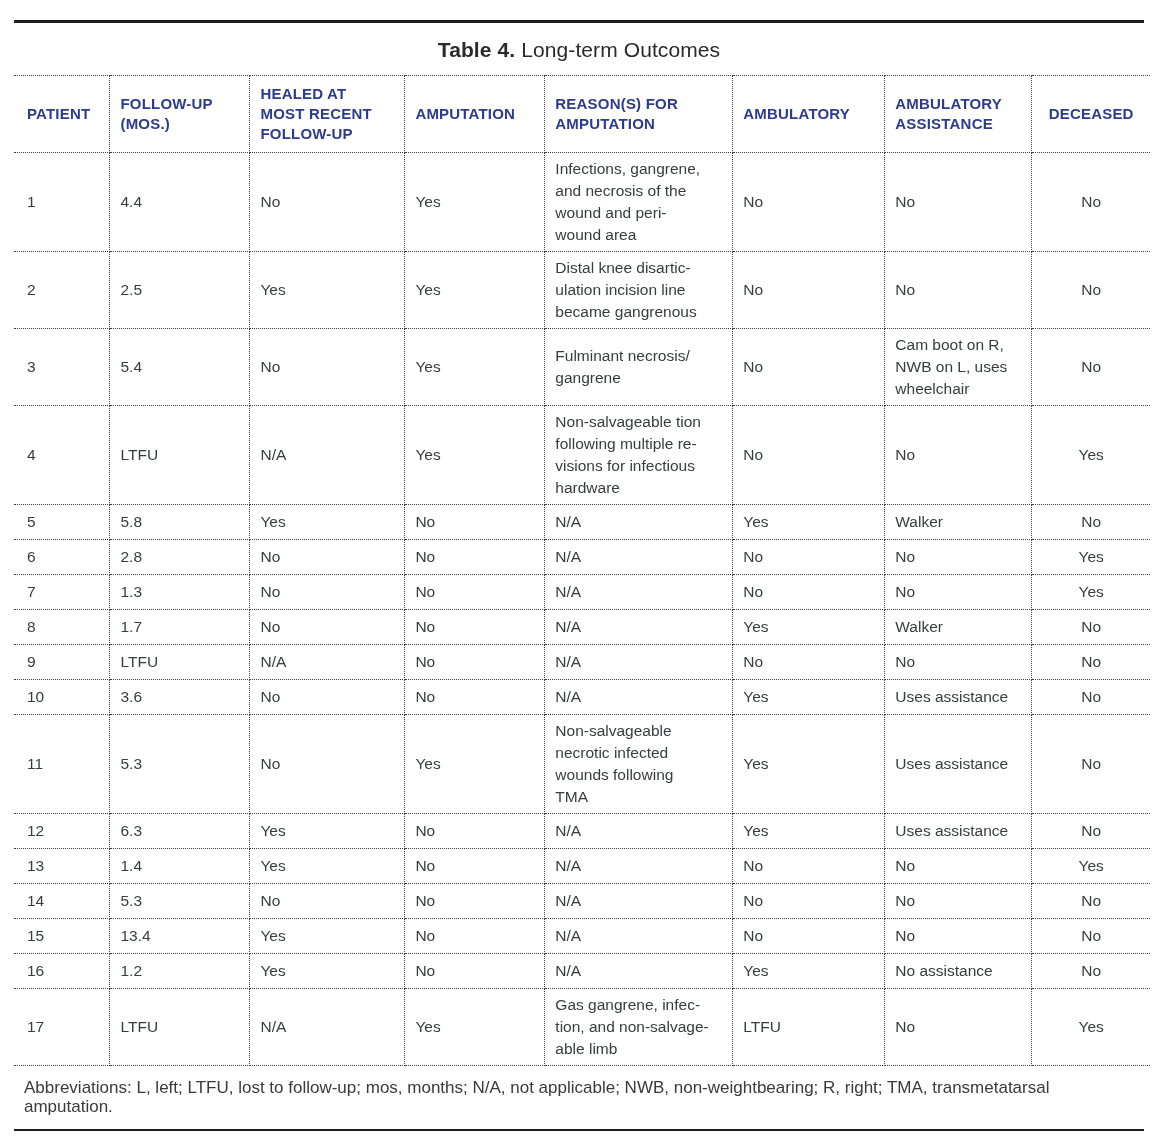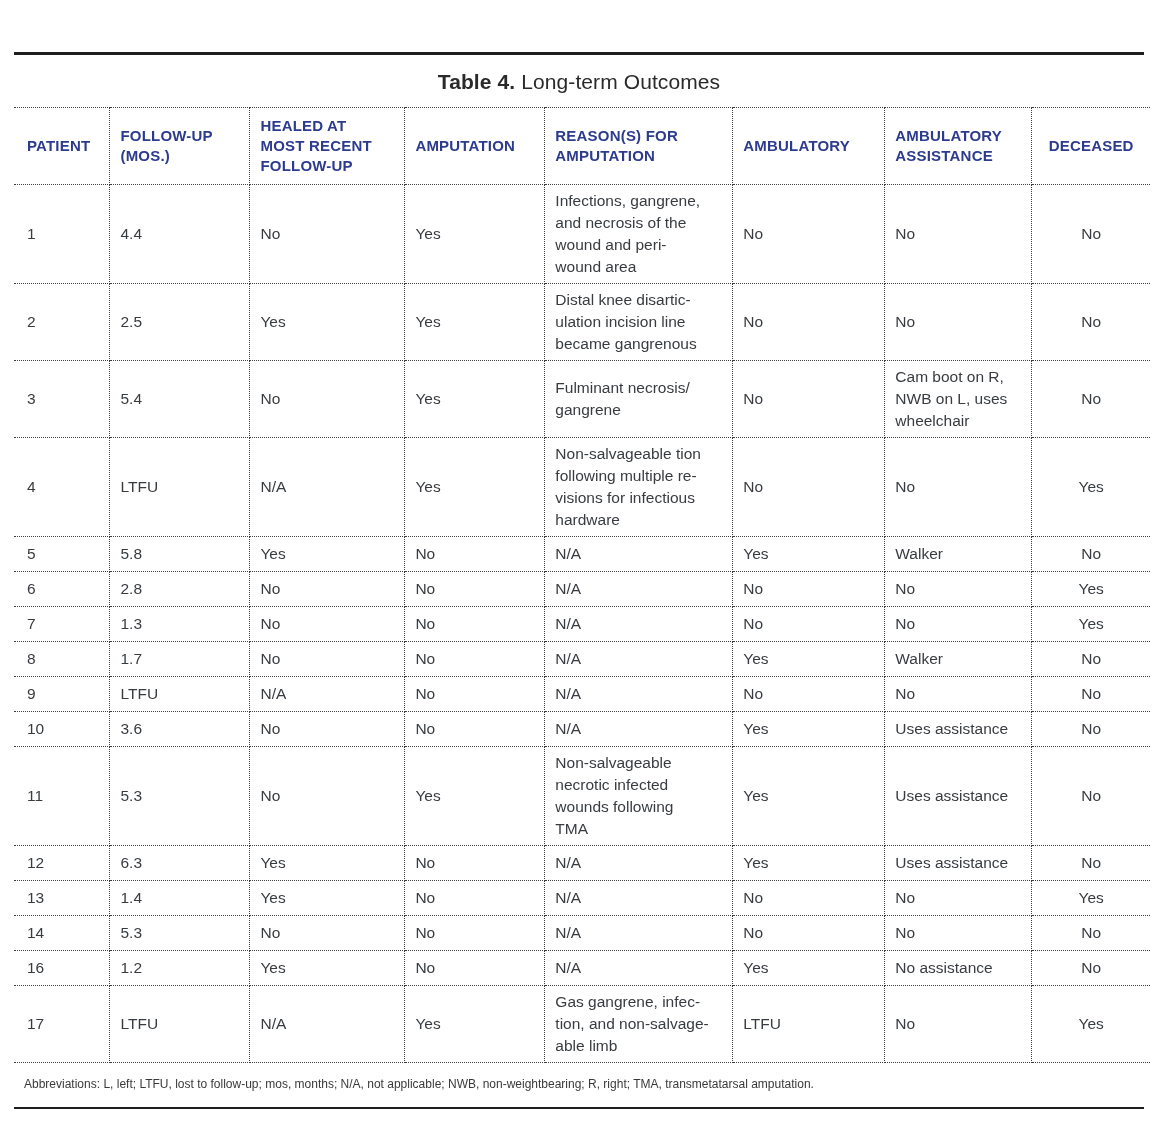--- a/index.html
+++ b/index.html
@@ -1,21 +1,21 @@
 <!DOCTYPE html>
 <html><head>
 <meta charset="utf-8">
 <style>
   html,body { margin:0; padding:0; background:#ffffff; }
   body {
     width:1164px;
     font-family:"Liberation Sans","DejaVu Sans",sans-serif;
     color:#383c40;
   }
-  .page { padding:20px 20px 0 14px;margin-top:32px; }
+  .page { padding:20px 20px 0 14px; }
   .top-rule { border-top:3px solid #1e1e1e; height:0; }
   .bottom-rule { border-top:2px solid #1e1e1e; height:0; margin-bottom:22px; }
   .title {
     text-align:center;
     font-size:21px;
     color:#2a2a2a;
     margin:15px 0 13px 0;
     letter-spacing:0.1px;
   }
   .title .title-bold { font-weight:bold; }
@@ -42,21 +42,21 @@
   td {
     font-size:15.5px;
     line-height:22px;
     padding:5px 10px;
     color:#383c40;
   }
   th:first-child, td:first-child { border-left:none; padding-left:13px; }
   th:last-child,  td:last-child  { border-right:none;text-align:center; }
   tr.short td { height:24px; }
   .abbrev {
-    font-size:12px;
+    font-size:17px;
     color:#3a3a3a;
     padding:12px 10px 13px 10px;
     line-height:19px;
   }
 </style>
 </head>
 <body>
 
 <div class="page">
   <div class="top-rule"></div>
@@ -240,20 +240,30 @@
         <td>14</td>
         <td>5.3</td>
         <td>No</td>
         <td>No</td>
         <td>N/A</td>
         <td>No</td>
         <td>No</td>
         <td>No</td>
       </tr>
       <tr class="short">
+        <td>15</td>
+        <td>13.4</td>
+        <td>Yes</td>
+        <td>No</td>
+        <td>N/A</td>
+        <td>No</td>
+        <td>No</td>
+        <td>No</td>
+      </tr>
+      <tr class="short">
         <td>16</td>
         <td>1.2</td>
         <td>Yes</td>
         <td>No</td>
         <td>N/A</td>
         <td>Yes</td>
         <td>No assistance</td>
         <td>No</td>
       </tr>
       <tr>

